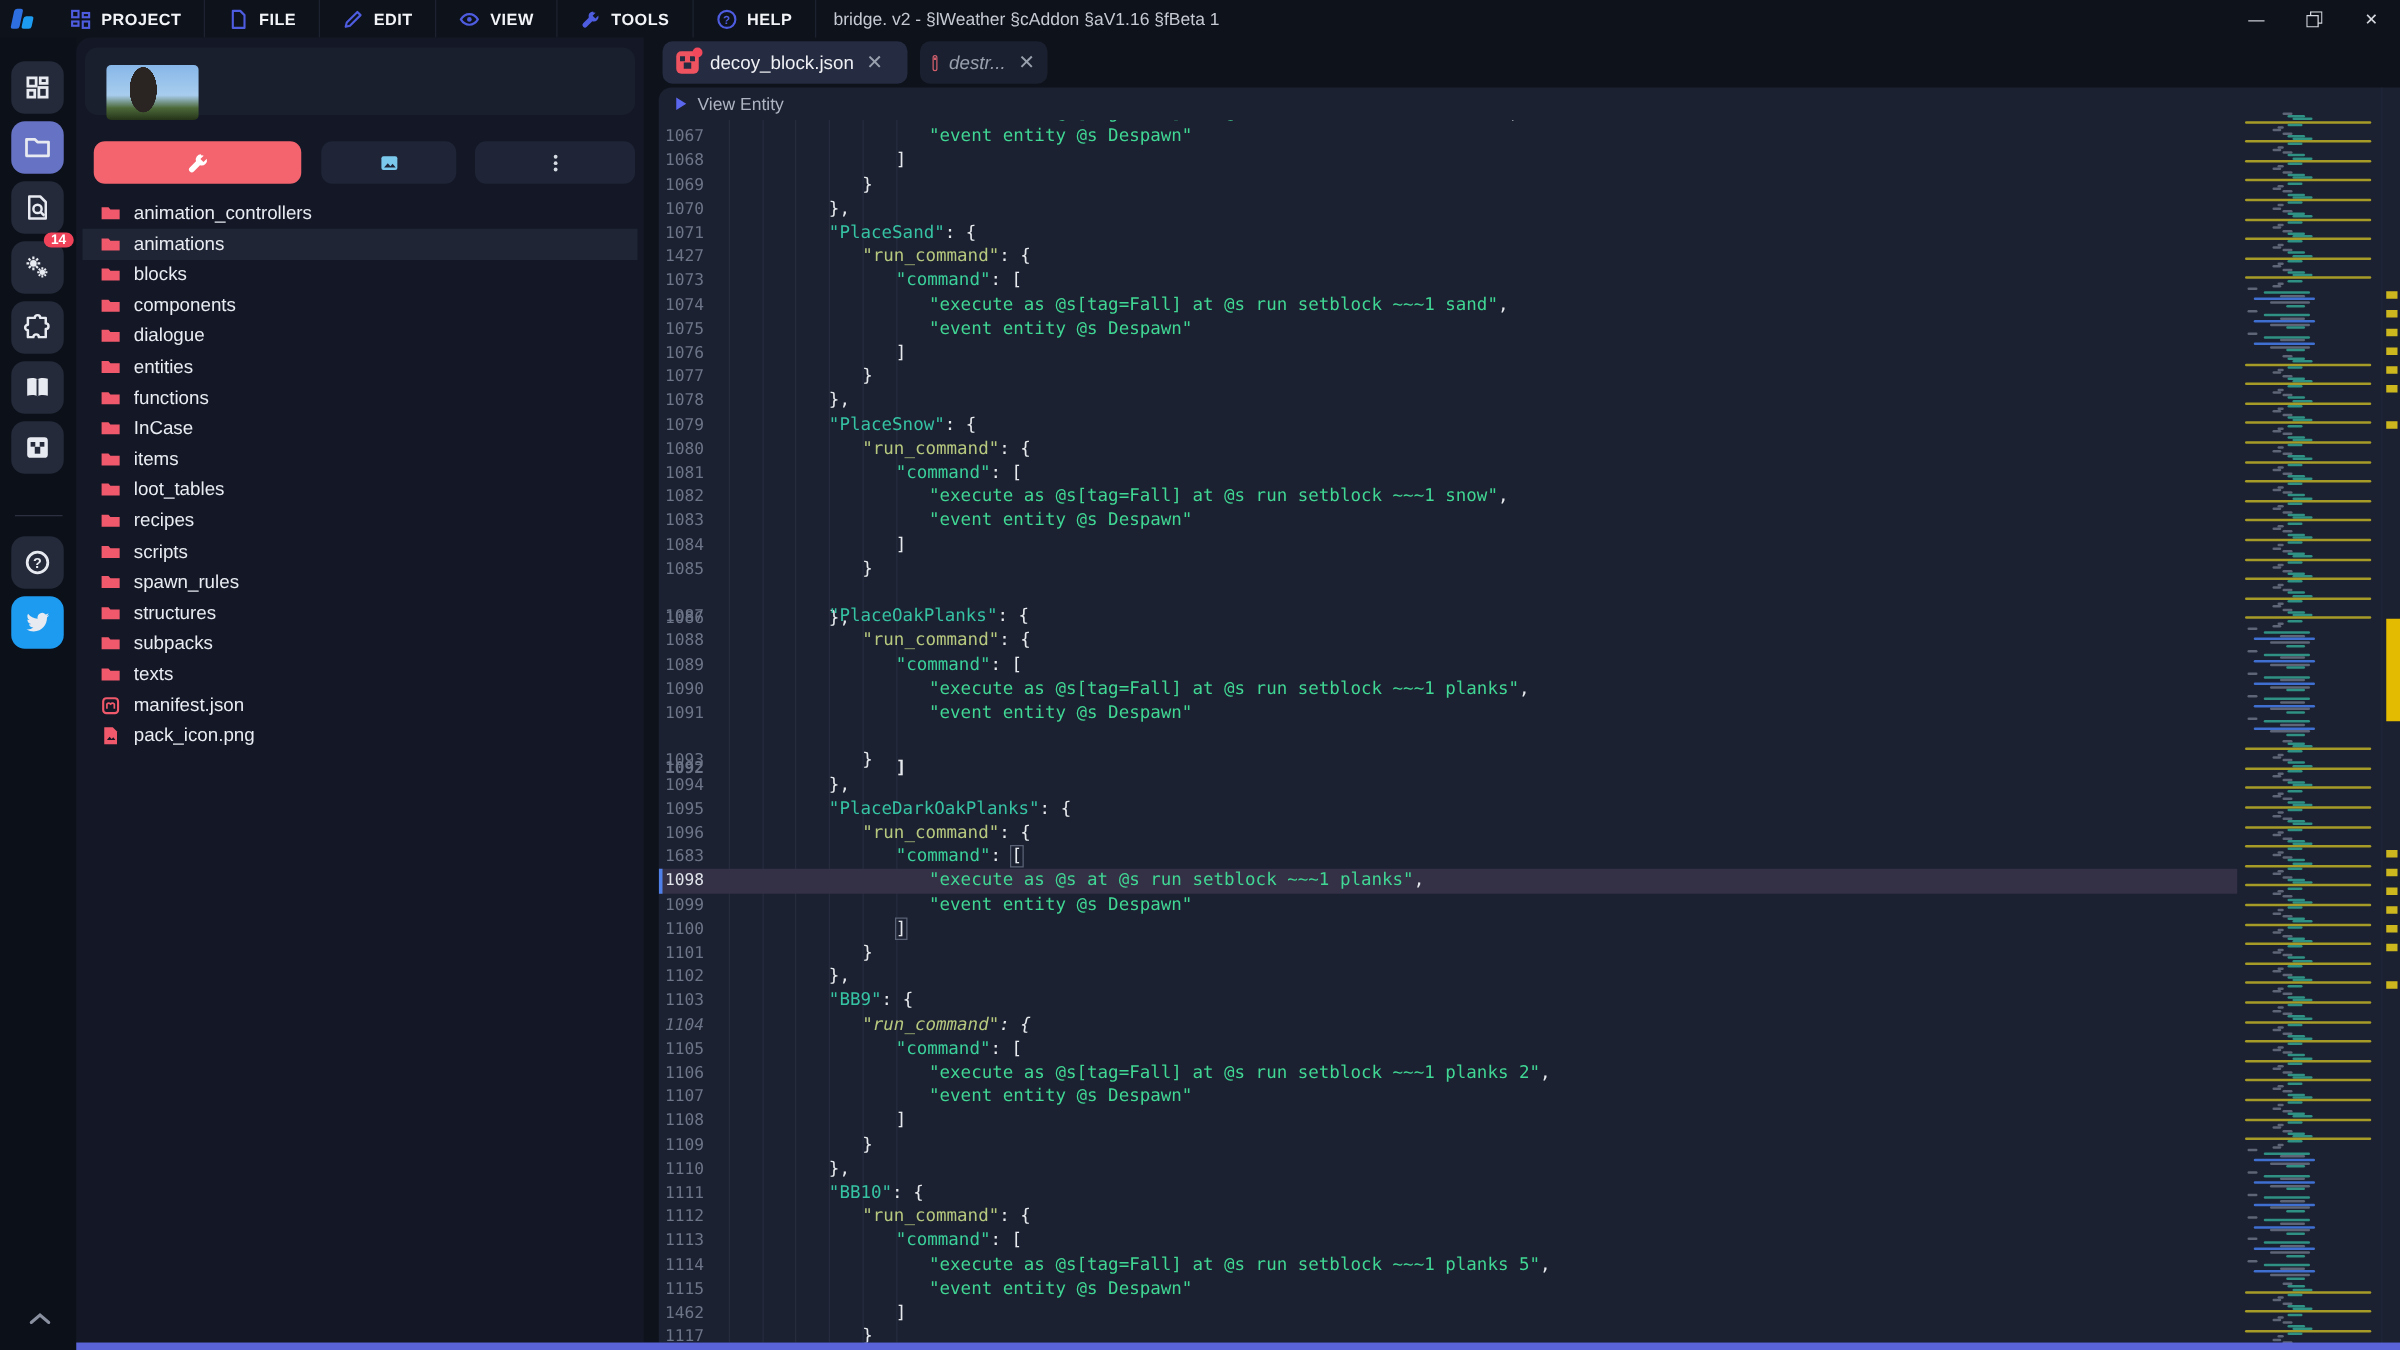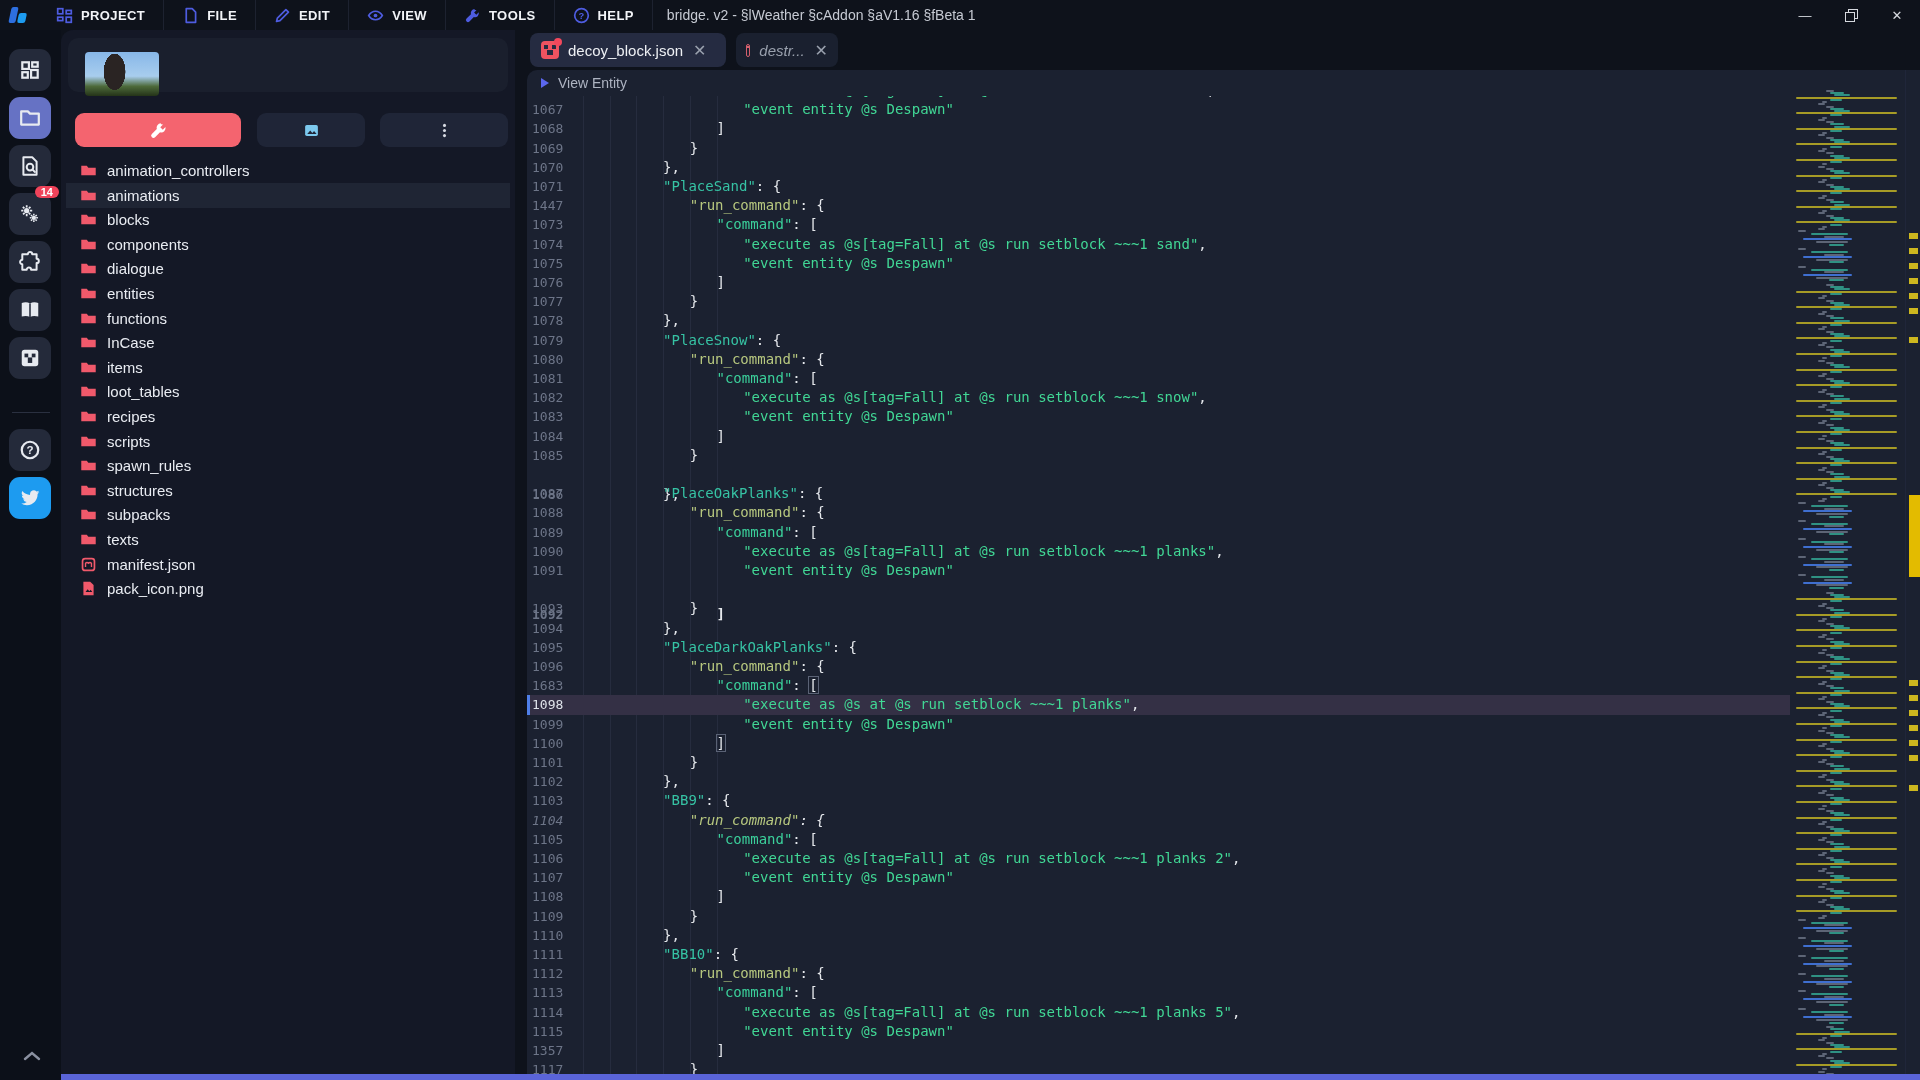--- a/index.html
+++ b/index.html
@@ -390,21 +390,21 @@
       <div class="guide" style="left: 162.8px;"></div>
       <div class="guide" style="left: 189.5px;"></div>
     </div>
   <div id="code-inner">
       <div class="cl" style="top: 0px;"><span class="num">1066</span><span class="txt" style="left:216.2px"><span class="t-s">"execute as @s[tag=Fall] at @s run setblock ~~~1 stone"</span><span class="t-p">,</span></span></div>
       <div class="cl" style="top: 19.2px;"><span class="num">1067</span><span class="txt" style="left:216.2px"><span class="t-s">"event entity @s Despawn"</span></span></div>
       <div class="cl" style="top: 38.4px;"><span class="num">1068</span><span class="txt" style="left:189.5px"><span class="t-p">]</span></span></div>
       <div class="cl" style="top: 57.6px;"><span class="num">1069</span><span class="txt" style="left:162.8px"><span class="t-p">}</span></span></div>
       <div class="cl" style="top: 76.8px;"><span class="num">1070</span><span class="txt" style="left:136.1px"><span class="t-p">},</span></span></div>
       <div class="cl" style="top: 96px;"><span class="num">1071</span><span class="txt" style="left:136.1px"><span class="t-k3">"PlaceSand"</span><span class="t-p">: {</span></span></div>
-      <div class="cl" style="top: 115.2px;"><span class="num">1447</span><span class="txt" style="left:162.8px"><span class="t-k4">"run_command"</span><span class="t-p">: {</span></span></div>
+      <div class="cl" style="top: 115.2px;"><span class="num">1427</span><span class="txt" style="left:162.8px"><span class="t-k4">"run_command"</span><span class="t-p">: {</span></span></div>
       <div class="cl" style="top: 134.4px;"><span class="num">1073</span><span class="txt" style="left:189.5px"><span class="t-k5">"command"</span><span class="t-p">: [</span></span></div>
       <div class="cl" style="top: 153.6px;"><span class="num">1074</span><span class="txt" style="left:216.2px"><span class="t-s">"execute as @s[tag=Fall] at @s run setblock ~~~1 sand"</span><span class="t-p">,</span></span></div>
       <div class="cl" style="top: 172.8px;"><span class="num">1075</span><span class="txt" style="left:216.2px"><span class="t-s">"event entity @s Despawn"</span></span></div>
       <div class="cl" style="top: 192px;"><span class="num">1076</span><span class="txt" style="left:189.5px"><span class="t-p">]</span></span></div>
       <div class="cl" style="top: 211.2px;"><span class="num">1077</span><span class="txt" style="left:162.8px"><span class="t-p">}</span></span></div>
       <div class="cl" style="top: 230.4px;"><span class="num">1078</span><span class="txt" style="left:136.1px"><span class="t-p">},</span></span></div>
       <div class="cl" style="top: 249.6px;"><span class="num">1079</span><span class="txt" style="left:136.1px"><span class="t-k3">"PlaceSnow"</span><span class="t-p">: {</span></span></div>
       <div class="cl" style="top: 268.8px;"><span class="num">1080</span><span class="txt" style="left:162.8px"><span class="t-k4">"run_command"</span><span class="t-p">: {</span></span></div>
       <div class="cl" style="top: 288px;"><span class="num">1081</span><span class="txt" style="left:189.5px"><span class="t-k5">"command"</span><span class="t-p">: [</span></span></div>
       <div class="cl" style="top: 307.2px;"><span class="num">1082</span><span class="txt" style="left:216.2px"><span class="t-s">"execute as @s[tag=Fall] at @s run setblock ~~~1 snow"</span><span class="t-p">,</span></span></div>
@@ -434,21 +434,21 @@
       <div class="cl" style="top: 768px;"><span class="num">1106</span><span class="txt" style="left:216.2px"><span class="t-s">"execute as @s[tag=Fall] at @s run setblock ~~~1 planks 2"</span><span class="t-p">,</span></span></div>
       <div class="cl" style="top: 787.2px;"><span class="num">1107</span><span class="txt" style="left:216.2px"><span class="t-s">"event entity @s Despawn"</span></span></div>
       <div class="cl" style="top: 806.4px;"><span class="num">1108</span><span class="txt" style="left:189.5px"><span class="t-p">]</span></span></div>
       <div class="cl" style="top: 825.6px;"><span class="num">1109</span><span class="txt" style="left:162.8px"><span class="t-p">}</span></span></div>
       <div class="cl" style="top: 844.8px;"><span class="num">1110</span><span class="txt" style="left:136.1px"><span class="t-p">},</span></span></div>
       <div class="cl" style="top: 864px;"><span class="num">1111</span><span class="txt" style="left:136.1px"><span class="t-k3">"BB10"</span><span class="t-p">: {</span></span></div>
       <div class="cl" style="top: 883.2px;"><span class="num">1112</span><span class="txt" style="left:162.8px"><span class="t-k4">"run_command"</span><span class="t-p">: {</span></span></div>
       <div class="cl" style="top: 902.4px;"><span class="num">1113</span><span class="txt" style="left:189.5px"><span class="t-k5">"command"</span><span class="t-p">: [</span></span></div>
       <div class="cl" style="top: 921.6px;"><span class="num">1114</span><span class="txt" style="left:216.2px"><span class="t-s">"execute as @s[tag=Fall] at @s run setblock ~~~1 planks 5"</span><span class="t-p">,</span></span></div>
       <div class="cl" style="top: 940.8px;"><span class="num">1115</span><span class="txt" style="left:216.2px"><span class="t-s">"event entity @s Despawn"</span></span></div>
-      <div class="cl" style="top: 960px;"><span class="num">1357</span><span class="txt" style="left:189.5px"><span class="t-p">]</span></span></div>
+      <div class="cl" style="top: 960px;"><span class="num">1462</span><span class="txt" style="left:189.5px"><span class="t-p">]</span></span></div>
       <div class="cl" style="top: 979.2px;"><span class="num">1117</span><span class="txt" style="left:162.8px"><span class="t-p">}</span></span></div>
     </div>
 </div>
 
 <div id="minimap">
     <div class="mm" style="top: 15px; left: 36px; width: 8px; background: rgb(93, 101, 118);"></div>
     <div class="mm" style="top: 17.2px; left: 40px; width: 14px; background: rgb(47, 145, 131);"></div>
     <div class="mm" style="top: 19.4px; left: 44px; width: 16px; background: rgb(47, 145, 131);"></div>
     <div class="mm" style="top: 21.6px; left: 6px; width: 101px; background: rgb(166, 155, 38);"></div>
     <div class="mm" style="top: 23.8px; left: 40px; width: 12px; background: rgb(47, 145, 131);"></div>

